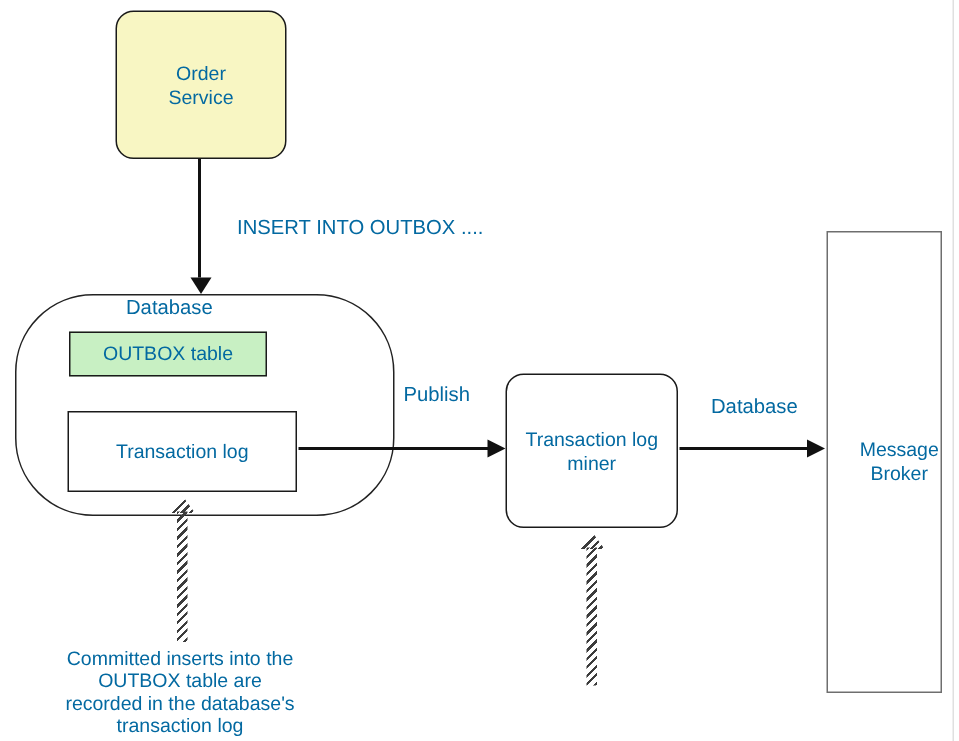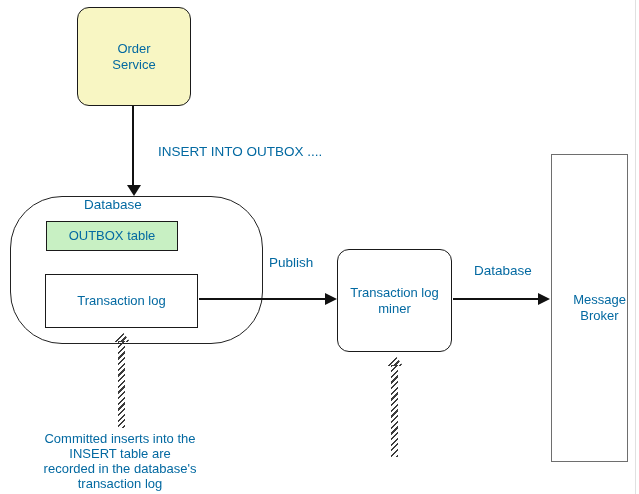--- a/index.html
+++ b/index.html
@@ -76,21 +76,21 @@
   <div class="edge-label" style="left:474px;top:263px;">Database</div>
 
   <div class="box" style="left: 551px; top: 154px; width: 77px; height: 308px; border-color: rgb(110, 110, 110); padding-left: 20px;">
     <span>Message
 Broker</span>
   </div>
 
   <div class="hatch hatch-head" style="left:114px;top:331px;"></div>
   <div class="hatch hatch-shaft" style="left:118px;top:341px;height:87px;"></div>
   <div class="note" style="left:20px;top:431px;width:200px;">Committed inserts into the
-INSERT table are
+OUTBOX table are
 recorded in the database's
 transaction log</div>
 
   <div class="hatch hatch-head" style="left:387px;top:355px;"></div>
   <div class="hatch hatch-shaft" style="left:391px;top:365px;height:92px;"></div>
 
   <div class="page-edge"></div>
 </div>
 
 </body></html>

